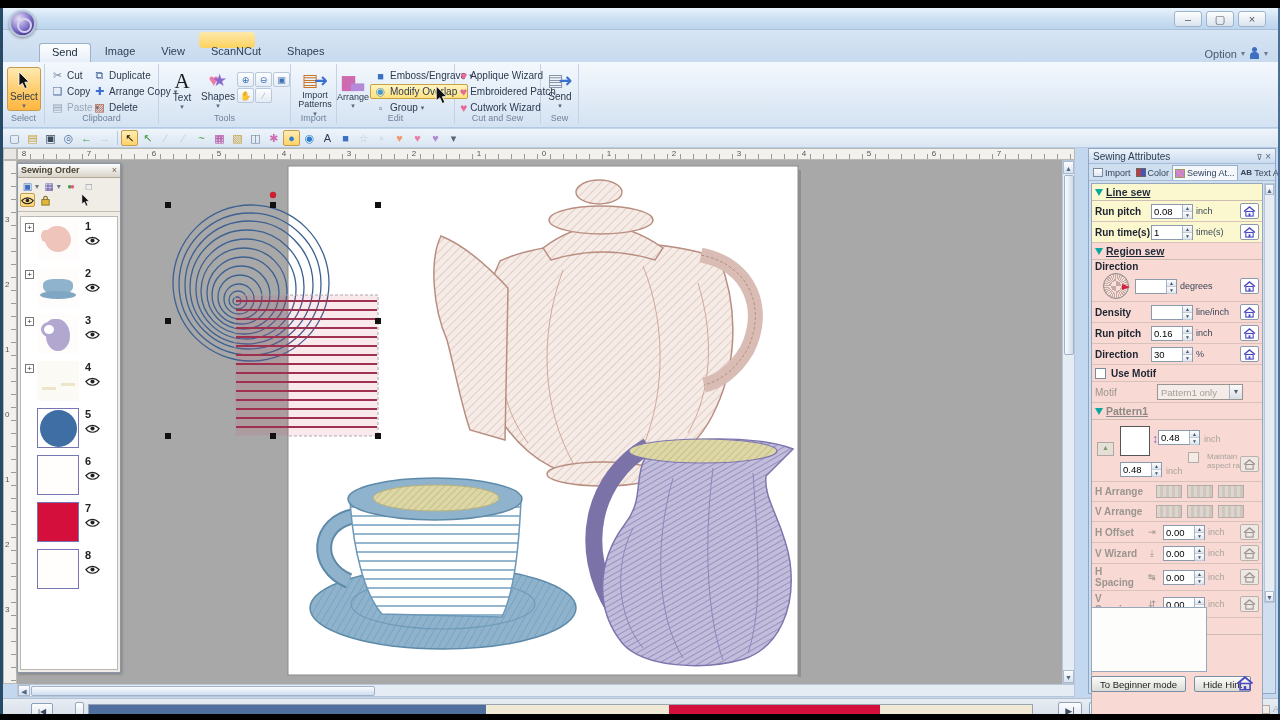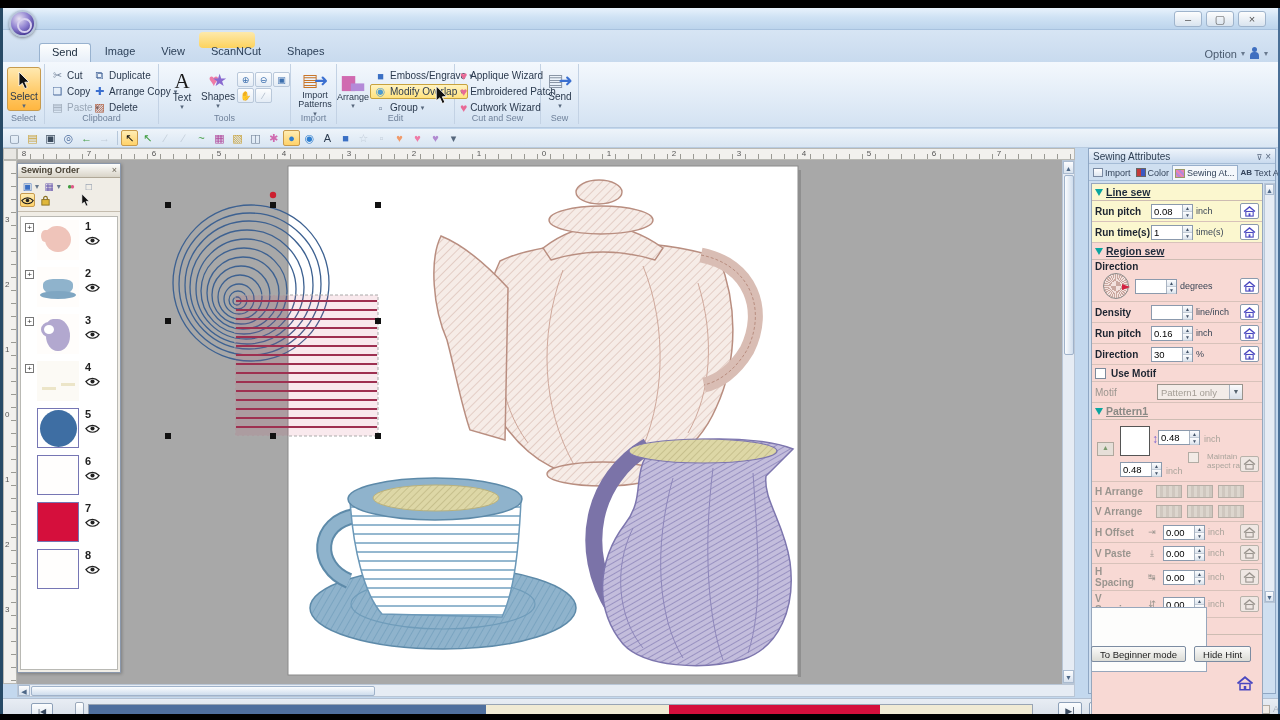--- a/index.html
+++ b/index.html
@@ -170,21 +170,21 @@
   #p1box{position:absolute;left:28px;top:6px;width:30px;height:30px;border:1px solid #555;background:#fff;}
   .parrow{position:absolute;color:#7a5fd0;font-size:12px;font-weight:bold;}
   #p1spin-v{position:absolute;left:66px;top:10px;}
   #p1spin-h{position:absolute;left:28px;top:42px;}
   .p1unit{position:absolute;font-size:9px;color:#aaa49c;}
   #p1maint{position:absolute;left:96px;top:32px;display:flex;gap:3px;}
   #p1maint .mtext{font-size:8px;color:#aaa49c;line-height:9px;}
   #p1house{position:absolute;right:3px;top:36px;}
   
   #hintbox{position:absolute;left:2px;top:458px;width:116px;height:65px;background:#fdfdfc;border:1px solid #97a7bc;}
-  #attbtns{position:absolute;left:0px;top:497px;width:100%;display:flex;gap:8px;padding:0 2px;}
+  #attbtns{position:absolute;left:0px;top:527px;width:100%;display:flex;gap:8px;padding:0 2px;}
   .pushbtn{height:16px;border:1px solid #7c8ca2;border-radius:2px;background:linear-gradient(#fbfbfa,#dcdcd6);
     font-size:9.5px;color:#222;padding:1px 8px;}
   #zoomhouse{position:absolute;right:18px;top:527px;width:22px;height:16px;}
 
   
   #simbar{position:absolute;left:0;top:690px;width:100%;height:24px;background:linear-gradient(#e8edf4,#d4dce6);border-top:1px solid #b2c0d2;}
   #sim-first{position:absolute;left:28px;top:4px;width:22px;height:16px;border:1px solid #8da0b8;border-radius:2px;
     background:linear-gradient(#fcfdfe,#dfe7f0);font-size:8px;color:#3c4c62;text-align:center;line-height:15px;}
   #sim-tick{position:absolute;left:72px;top:3px;width:9px;height:18px;border:1px solid #9aa8ba;background:linear-gradient(#fff,#d8e0ea);border-radius:2px;}
   #timeline{position:absolute;left:85px;top:5px;width:945px;height:14px;border:1px solid #98a4b4;display:flex;background:#eee;}
@@ -856,21 +856,21 @@
               </span>
             </span>
         <span class="unit gray">inch</span>
         <span class="housebtn gray">
               <svg>
                 <use href="#sym-house-gray"></use>
               </svg>
             </span>
       </div>
       <div class="arow sect-pink">
-        <span class="alabel gray" style="width:46px;">V Paste</span>
+        <span class="alabel gray" style="width:46px;">V Wizard</span>
         <span class="officon">⤓</span>
         <span class="spinbox">
               <input value="0.00" style="">
           <span class="spin">
                 <b>▲</b>
                 <b>▼</b>
               </span>
             </span>
         <span class="unit gray">inch</span>
         <span class="housebtn gray">

